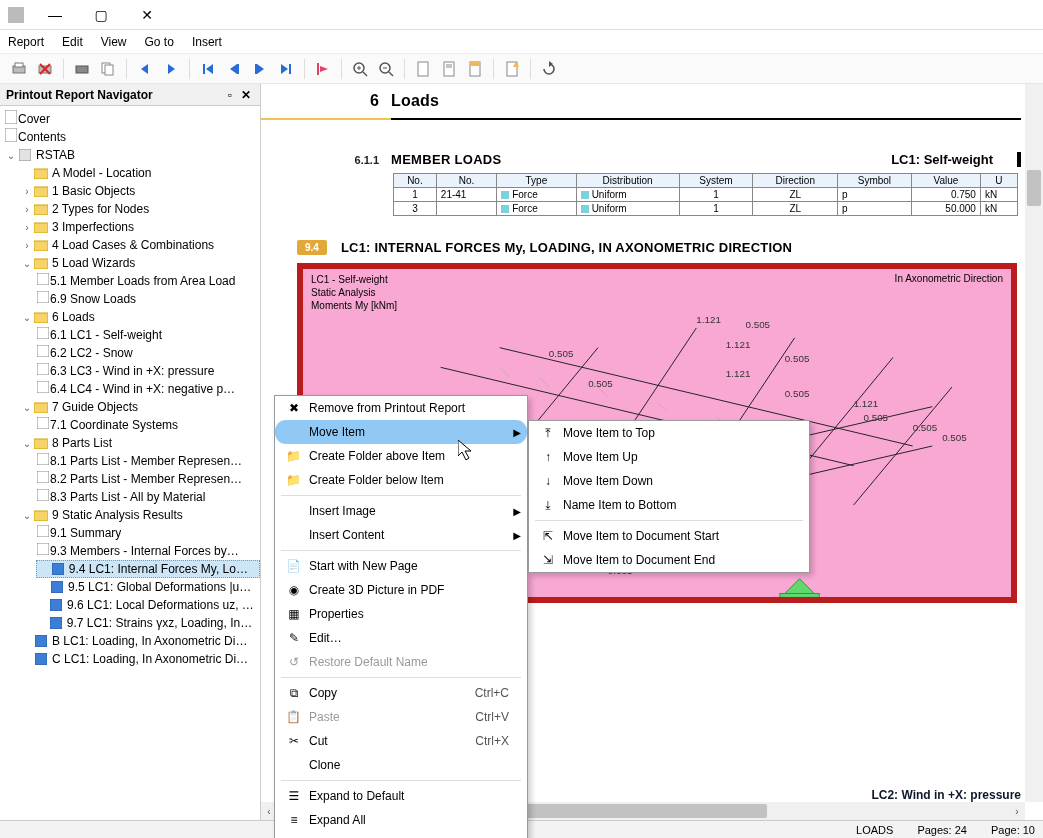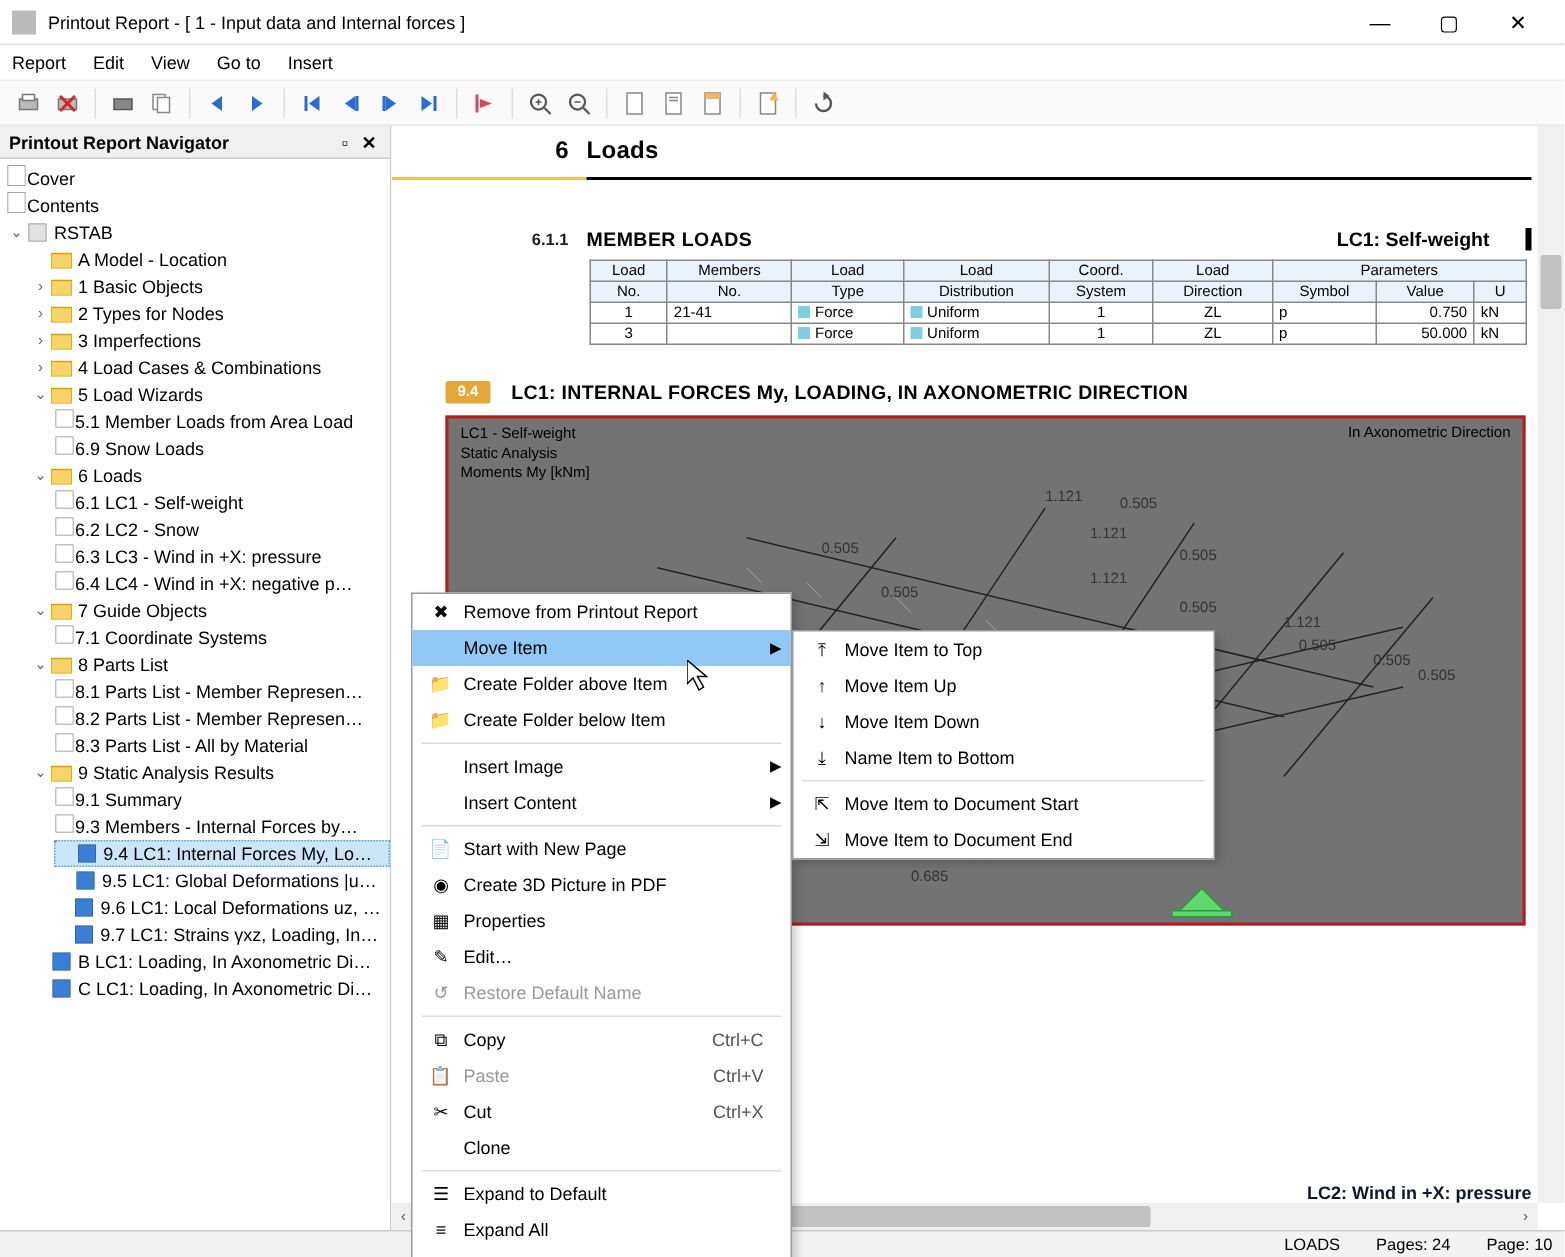--- a/index.html
+++ b/index.html
@@ -77,47 +77,46 @@
 .tbl td.l { text-align: left; }
 .tbl td.r { text-align: right; }
 .sq { display: inline-block; width: 8px; height: 8px; background: #7ed0e0; margin-right: 3px; vertical-align: middle; }
 
 
 .sec94 { display: flex; align-items: center; margin: 24px 0 8px 36px; }
 .badge { background: #e2a83a; color: #fff; font-weight: bold; font-size: 10px; padding: 2px 8px; border-radius: 2px; margin-right: 14px; }
 .sec94 .t { font-weight: bold; font-size: 13px; letter-spacing: .2px; }
 
 
-.diagbox { margin-left: 36px; width: 720px; height: 340px; border: 2px solid #b91c1c; position: relative; background: #737373; overflow: hidden; }
+.diagbox { margin-left: 36px; width: 720px; height: 340px; border: 6px solid #b91c1c; position: relative; background: #f9a8d4; overflow: hidden; }
 .diagbox .tl { position: absolute; top: 4px; left: 8px; font-size: 10px; line-height: 1.3; }
 .diagbox .tr { position: absolute; top: 4px; right: 8px; font-size: 10px; text-align: right; }
 .diagbox svg { position: absolute; inset: 0; }
 
 
 .ctx { position: absolute; background: #fff; border: 1px solid #9a9a9a; box-shadow: 3px 3px 6px rgba(0,0,0,.2); font-size: 12px; z-index: 50; }
 .ctx .row { display: flex; align-items: center; height: 24px; padding: 0 18px 0 8px; position: relative; }
-.ctx .row.hi { background: #90c8f6; }
+.ctx .row.hi { background: #90c8f6; border-radius: 11px; }
 .ctx .row.dis { color: #9a9a9a; }
 .ctx .ic { width: 22px; display: flex; align-items: center; justify-content: center; }
 .ctx .lab { flex: 1; padding-left: 4px; }
 .ctx .sc { color: #555; }
 .ctx .arr { position: absolute; right: 6px; font-size: 10px; }
 .ctx .sep { height: 1px; background: #ddd; margin: 3px 6px; width: auto; }
 .ctx.sub { left: 528px; top: 420px; }
 
 .lc2 { position: absolute; right: 22px; top: 788px; font-weight: bold; font-size: 12px; color: #0f172a; }
 
 .cursor { position: absolute; left: 458px; top: 440px; z-index: 200; pointer-events: none; }
 </style>
 </head>
 <body>
 
 <div class="titlebar">
   <div class="icon-app"></div>
-  <div class="text">Printout Report - [ 1 - Input data and Internal forces ]</div>
   <div class="winbtn">—</div>
   <div class="winbtn">▢</div>
   <div class="winbtn">✕</div>
 </div>
 
 <div class="menubar">
   <span>Report</span>
   <span>Edit</span>
   <span>View</span>
   <span>Go to</span>
@@ -621,29 +620,20 @@
         </div>
 
         <div class="mlrow">
           <div class="mlleft">6.1.1</div>
           <div class="mlmid">MEMBER LOADS</div>
           <div class="mlright">LC1: Self-weight</div>
         </div>
 
         <table class="tbl">
           <thead>
-            <tr>
-              <th rowspan="1">Load</th>
-              <th rowspan="1">Members</th>
-              <th rowspan="1">Load</th>
-              <th rowspan="1">Load</th>
-              <th rowspan="1">Coord.</th>
-              <th rowspan="1">Load</th>
-              <th colspan="3">Parameters</th>
-            </tr>
             <tr>
               <th>No.</th>
               <th>No.</th>
               <th>Type</th>
               <th>Distribution</th>
               <th>System</th>
               <th>Direction</th>
               <th>Symbol</th>
               <th>Value</th>
               <th>U</th>

